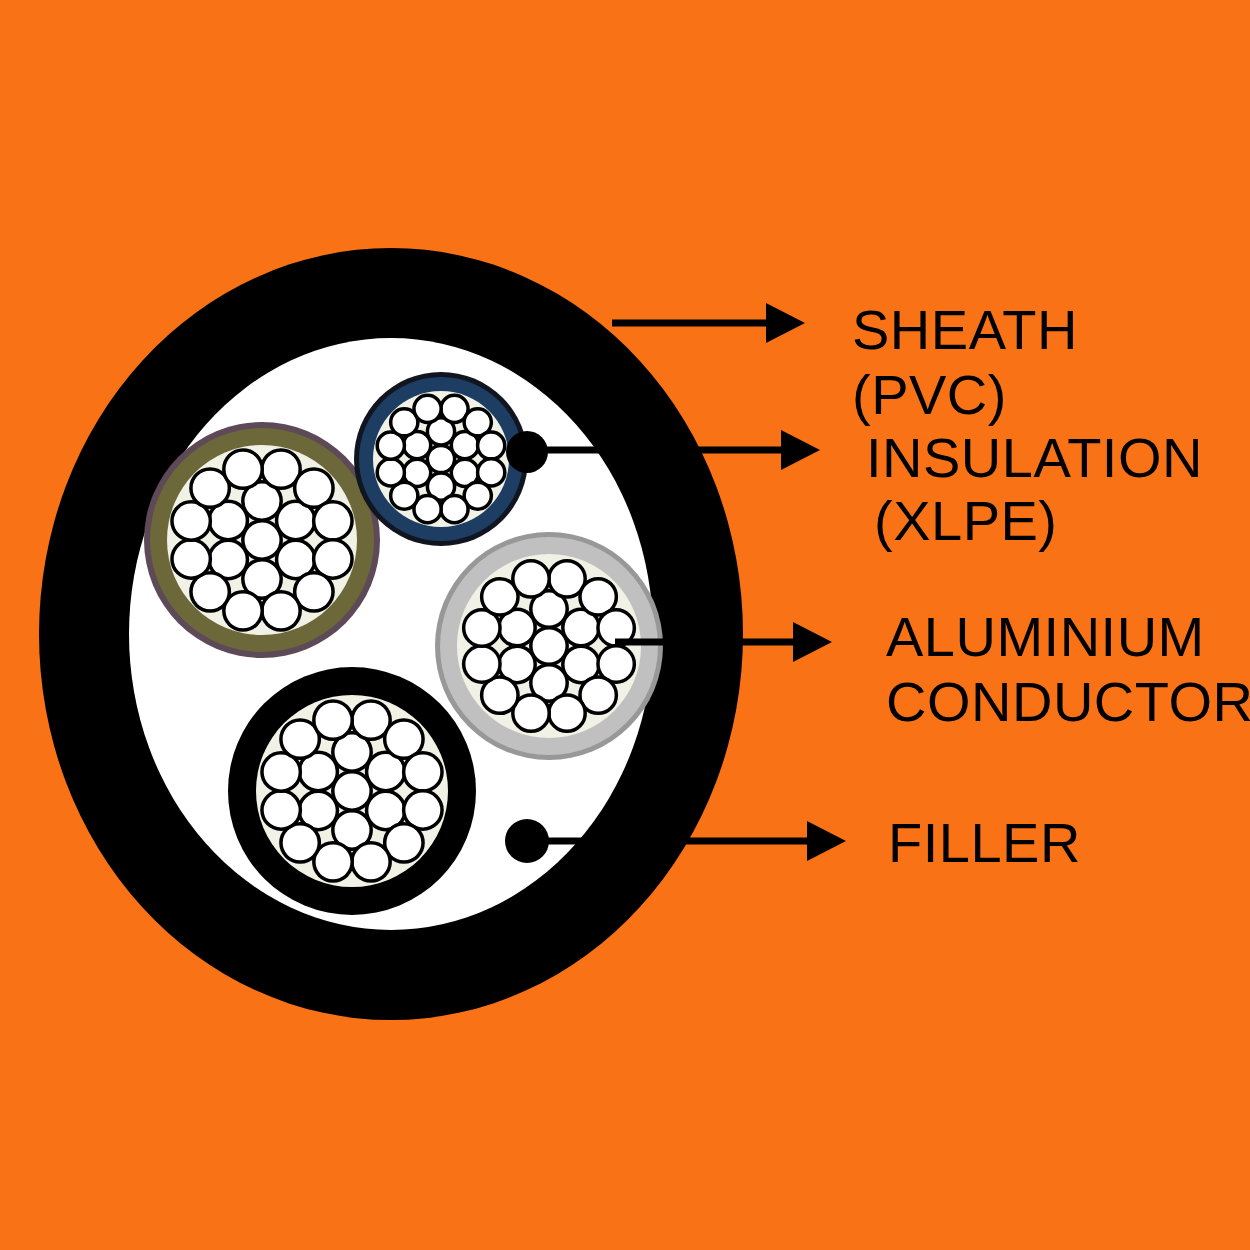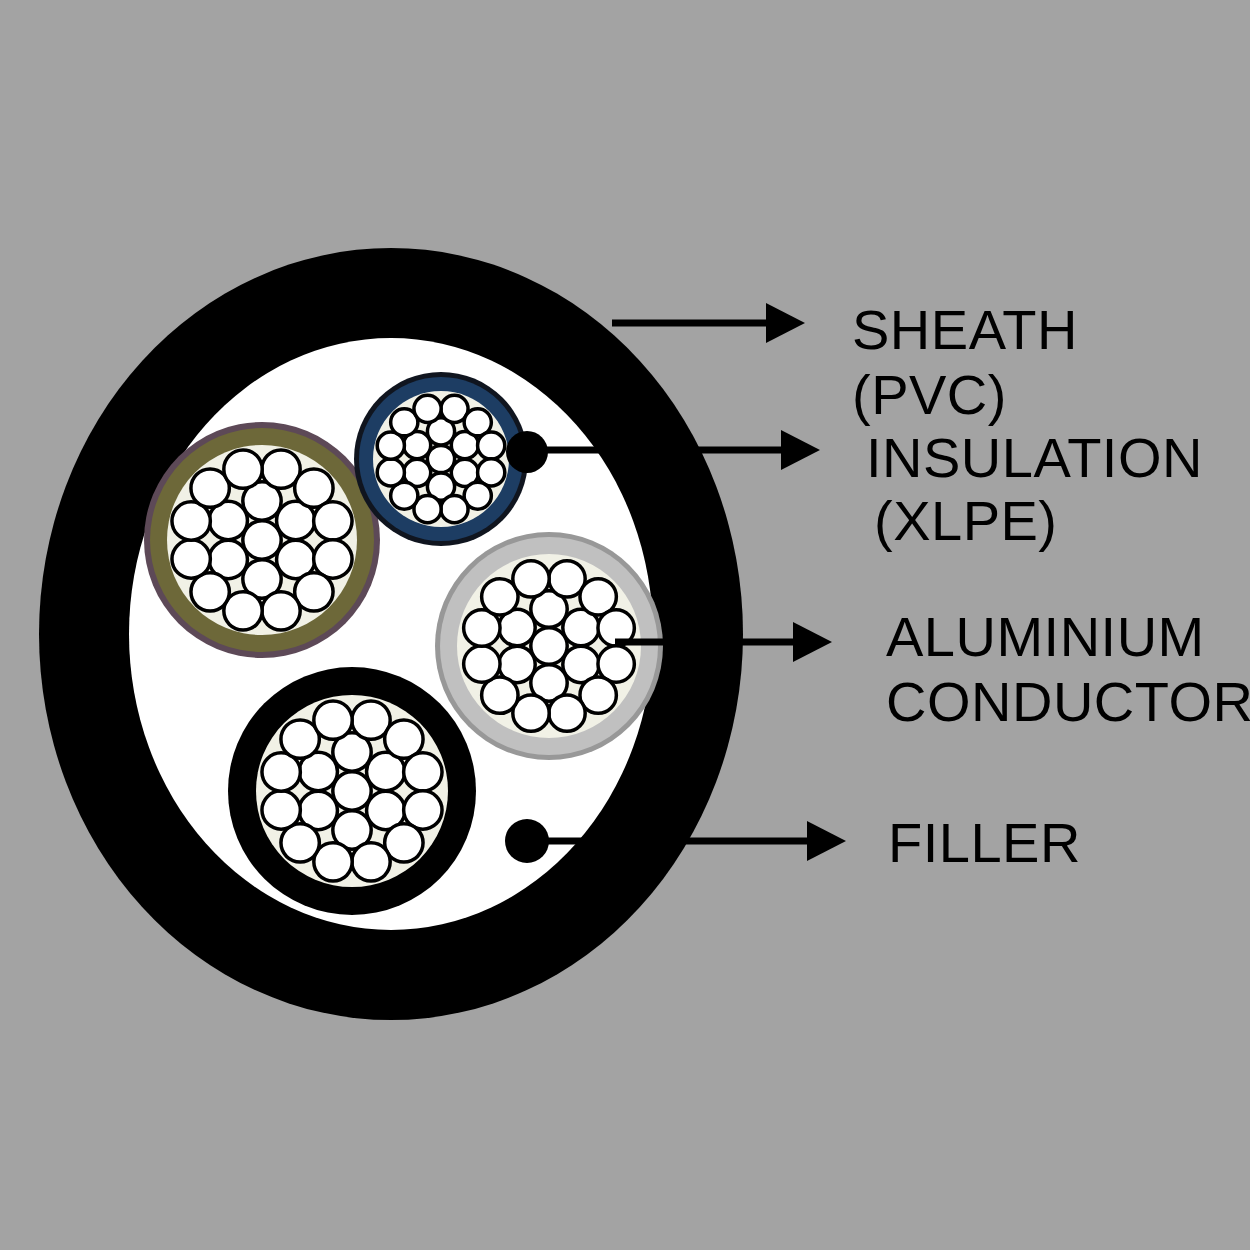--- a/index.html
+++ b/index.html
@@ -4,21 +4,21 @@
 <style>
   html, body {
     margin: 0;
     padding: 0;
     background: #ffffff;
   }
   .stage {
     position: relative;
     width: 1250px;
     height: 1250px;
-    background: #a3a3a3;
+    background: #f97316;
     overflow: hidden;
   }
   svg { display: block; }
   #annotations line {
     stroke-width: 7px;
   }
   #annotations text {
     font-family: "Liberation Sans", sans-serif;
     font-size: 56px;
     fill: #000000;

